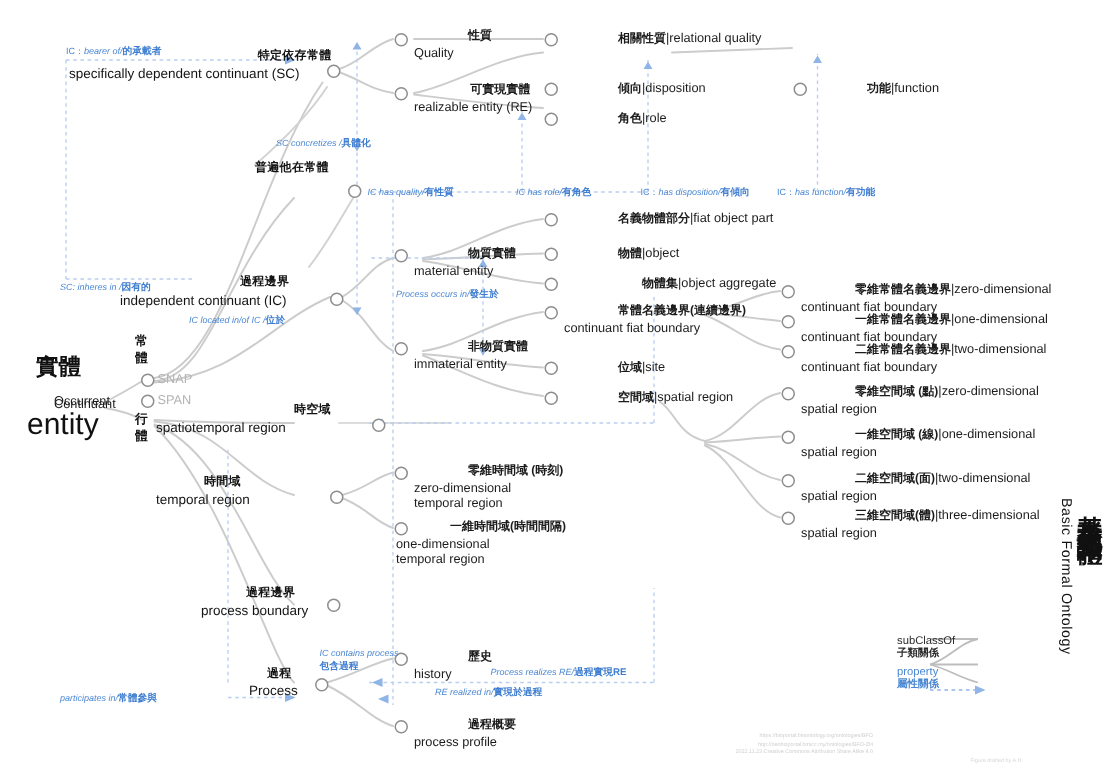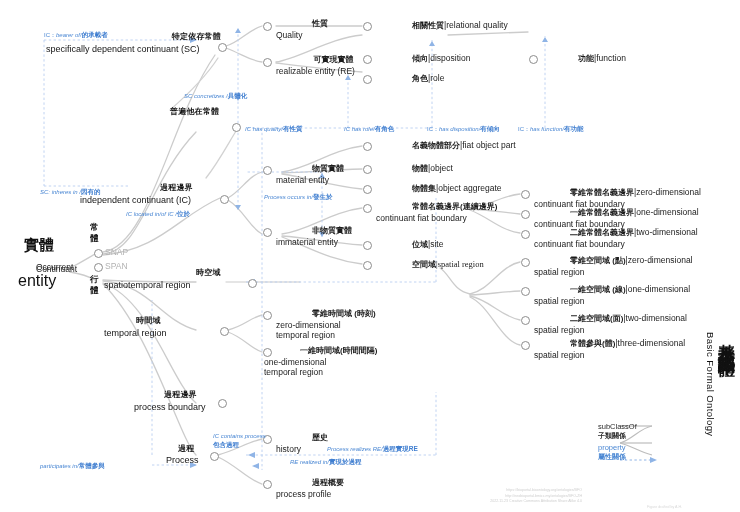--- a/index.html
+++ b/index.html
@@ -25,21 +25,21 @@
   .leaf b{font-weight:bold;font-size:8px;margin-left:36px;}
 
   
   .rel{position:absolute;white-space:nowrap;color:#4a87d3;font-size:6px;line-height:8px;}
   .rel .it{font-style:italic;}
   .rel .zh{font-weight:bold;color:#3f7ed0;font-size:6.5px;}
   .rel.two{line-height:8.5px;}
 
   
   #root-cn{position:absolute;left:24px;top:236px;font-weight:bold;font-size:15px;line-height:17px;color:#111;}
-  #root-en{position:absolute;left:18px;top:272px;font-size:16px;color:#111;}
+  #root-en{position:absolute;left:18px;top:272px;font-size:20px;color:#111;}
 
   .midlbl{position:absolute;font-size:8.5px;color:#1b1b1b;white-space:nowrap;}
   .midlbl.gray{color:#b3b3b3;}
   .vcn{position:absolute;font-weight:bold;font-size:8.5px;line-height:11px;color:#141414;text-align:left;}
 
   
   #vtitle{position:absolute;right:4px;top:330px;display:flex;flex-direction:row-reverse;gap:1px;align-items:flex-start;}
   #vtitle .zh{writing-mode:vertical-rl;font-weight:bold;font-size:17px;letter-spacing:2px;color:#111;line-height:19px;}
   #vtitle .en{writing-mode:vertical-rl;font-size:9.5px;letter-spacing:.4px;color:#111;margin-top:2px;}
 
@@ -285,37 +285,37 @@
   <div class="leaf" style="left:364px;top:140px;">
     <span class="l1"><b>名義物體部分</b>|<span>fiat object part</span></span>
   </div>
 
   <div class="circ" style="left:363px;top:165px;"></div>
   <div class="leaf" style="left:364px;top:163px;">
     <span class="l1"><b>物體</b>|<span>object</span></span>
   </div>
 
   <div class="circ" style="left:363px;top:185px;"></div>
-  <div class="leaf" style="left:364px;top:183px;">
+  <div class="leaf" style="left:380px;top:183px;">
     <span class="l1"><b>物體集</b>|<span>object aggregate</span></span>
   </div>
 
   <div class="circ" style="left:363px;top:204px;"></div>
   <div class="leaf" style="left:364px;top:201px;">
     <span class="l1"><b>常體名義邊界(連續邊界)</b></span>
     <span class="l2">continuant fiat boundary</span>
   </div>
 
   <div class="circ" style="left:363px;top:241px;"></div>
   <div class="leaf" style="left:364px;top:239px;">
     <span class="l1"><b>位域</b>|<span>site</span></span>
   </div>
 
   <div class="circ" style="left:363px;top:261px;"></div>
-  <div class="leaf" style="left:364px;top:259px;font-family:Liberation Serif, serif;">
+  <div class="leaf" style="left:364px;top:259px;">
     <span class="l1"><b>空間域</b>|<span>spatial region</span></span>
   </div>
 
   <div class="circ" style="left:521px;top:190px;"></div>
   <div class="leaf" style="left:522px;top:187px;">
     <span class="l1"><b>零維常體名義邊界</b>|<span>zero-dimensional</span></span>
     <span class="l2">continuant fiat boundary</span>
   </div>
 
   <div class="circ" style="left:521px;top:210px;"></div>
@@ -343,21 +343,21 @@
   </div>
 
   <div class="circ" style="left:521px;top:316px;"></div>
   <div class="leaf" style="left:522px;top:313px;">
     <span class="l1"><b>二維空間域(面)</b>|<span>two-dimensional</span></span>
     <span class="l2">spatial region</span>
   </div>
 
   <div class="circ" style="left:521px;top:341px;"></div>
   <div class="leaf" style="left:522px;top:338px;">
-    <span class="l1"><b>常體參與(體)</b>|<span>three-dimensional</span></span>
+    <span class="l1"><b>三維空間域(體)</b>|<span>three-dimensional</span></span>
     <span class="l2">spatial region</span>
   </div>
 
   <div class="circ" style="left:263px;top:311px;"></div>
   <div class="leaf" style="left:264px;top:308px;">
     <span class="l1"><b>零維時間域 (時刻)</b></span>
     <span class="l2">zero-dimensional</span>
     <span class="l2">temporal region</span>
   </div>
 

